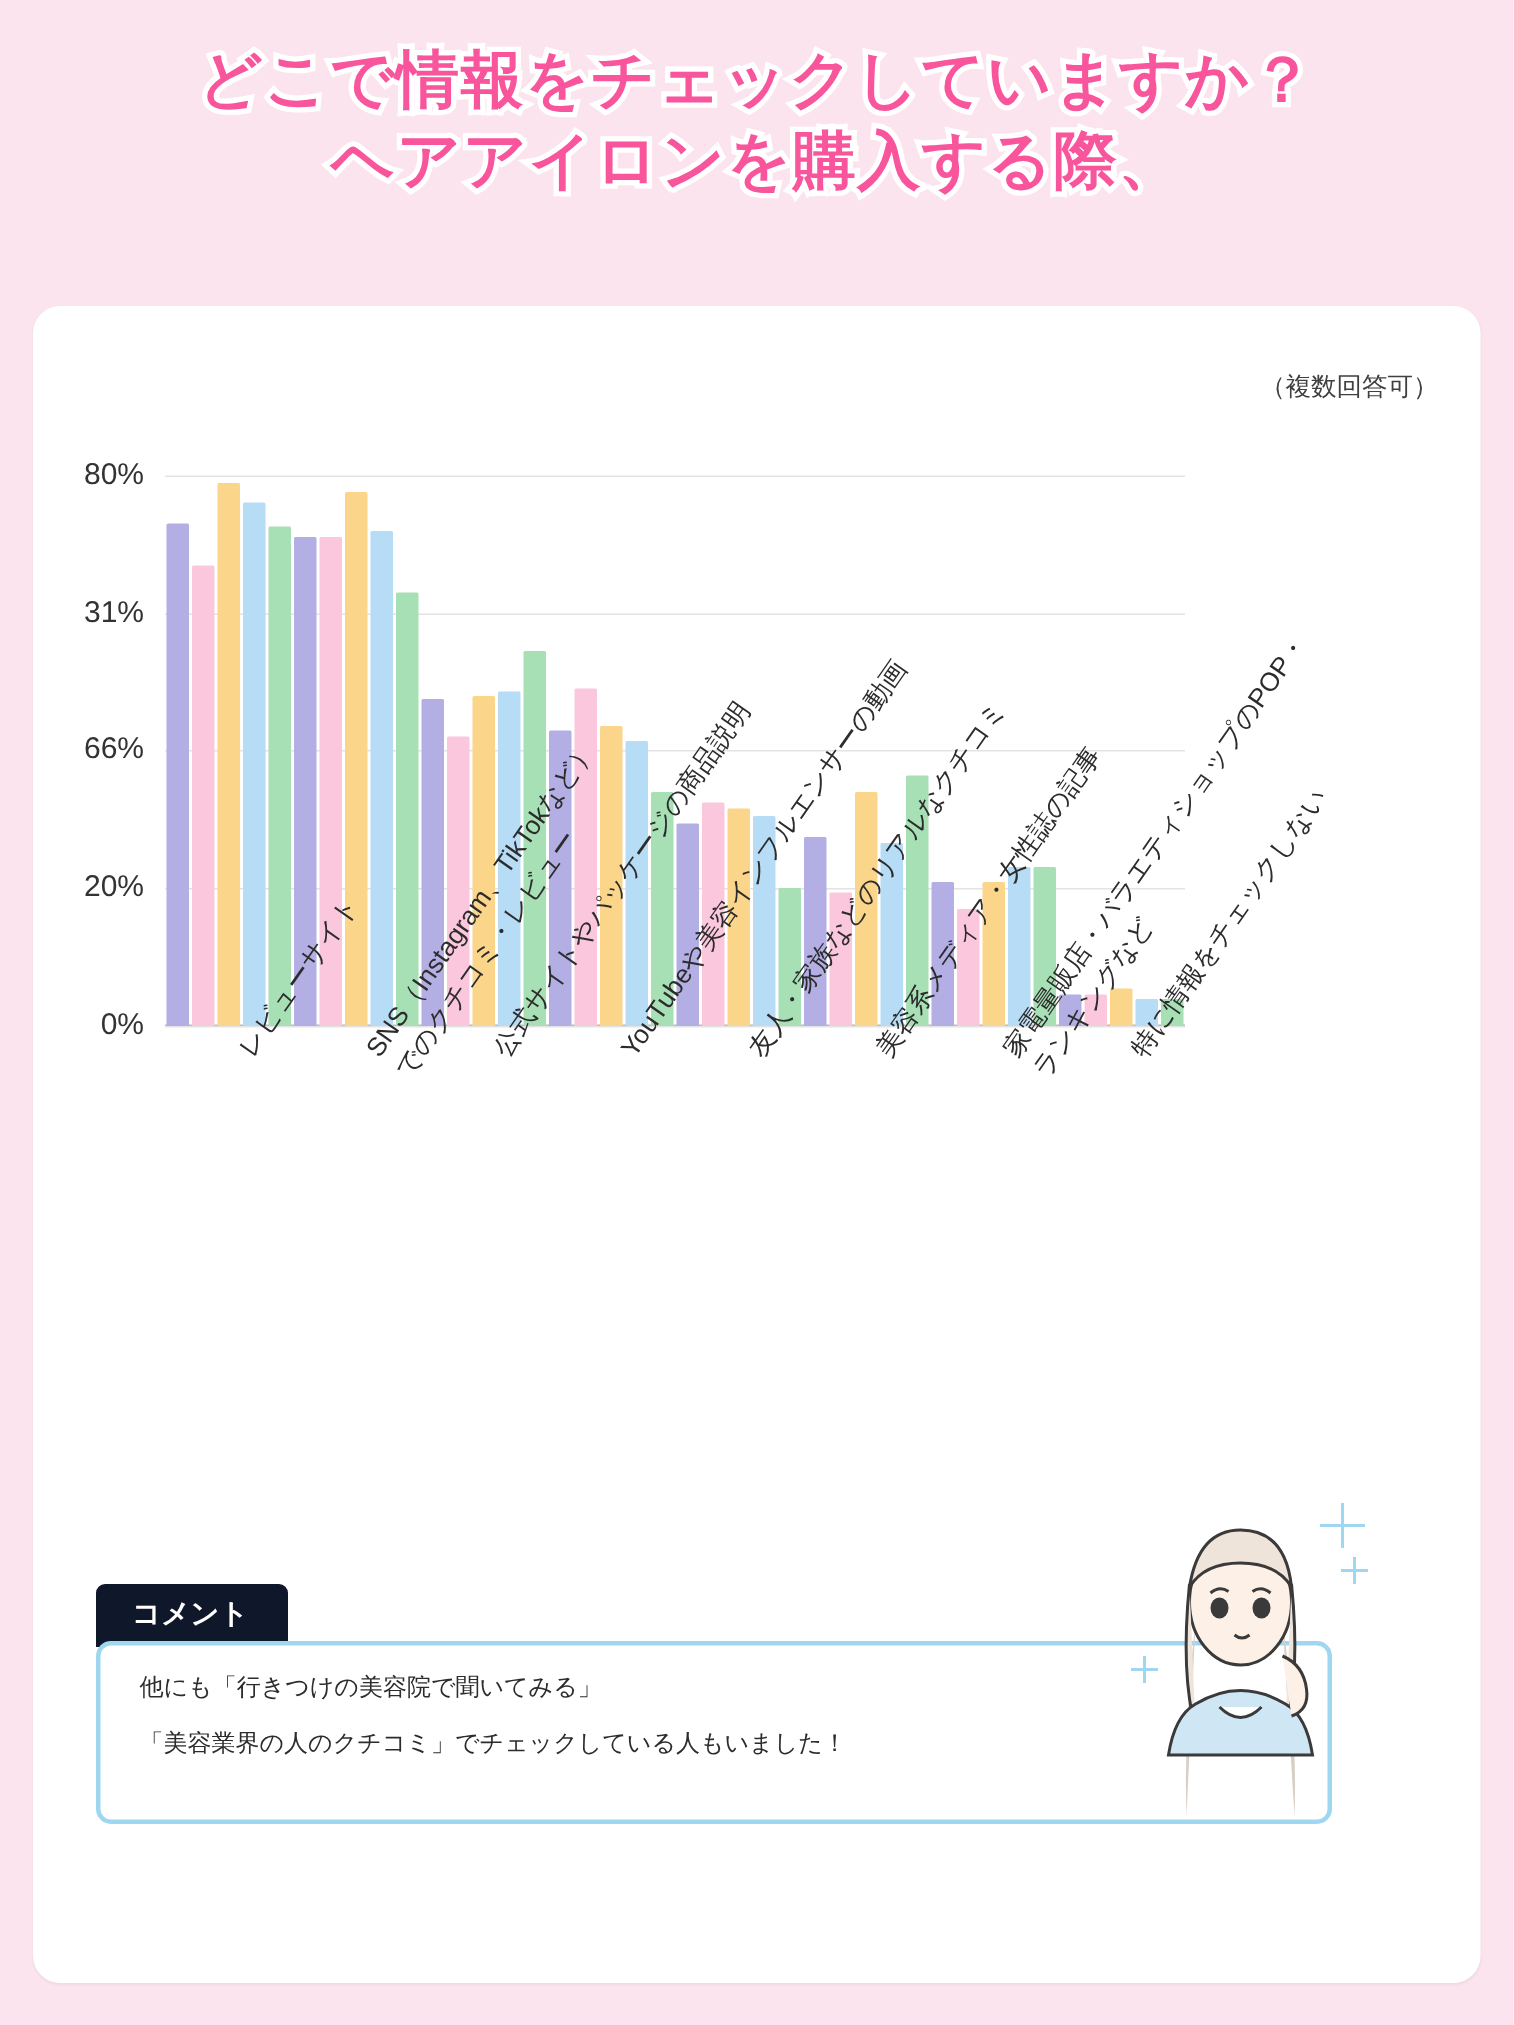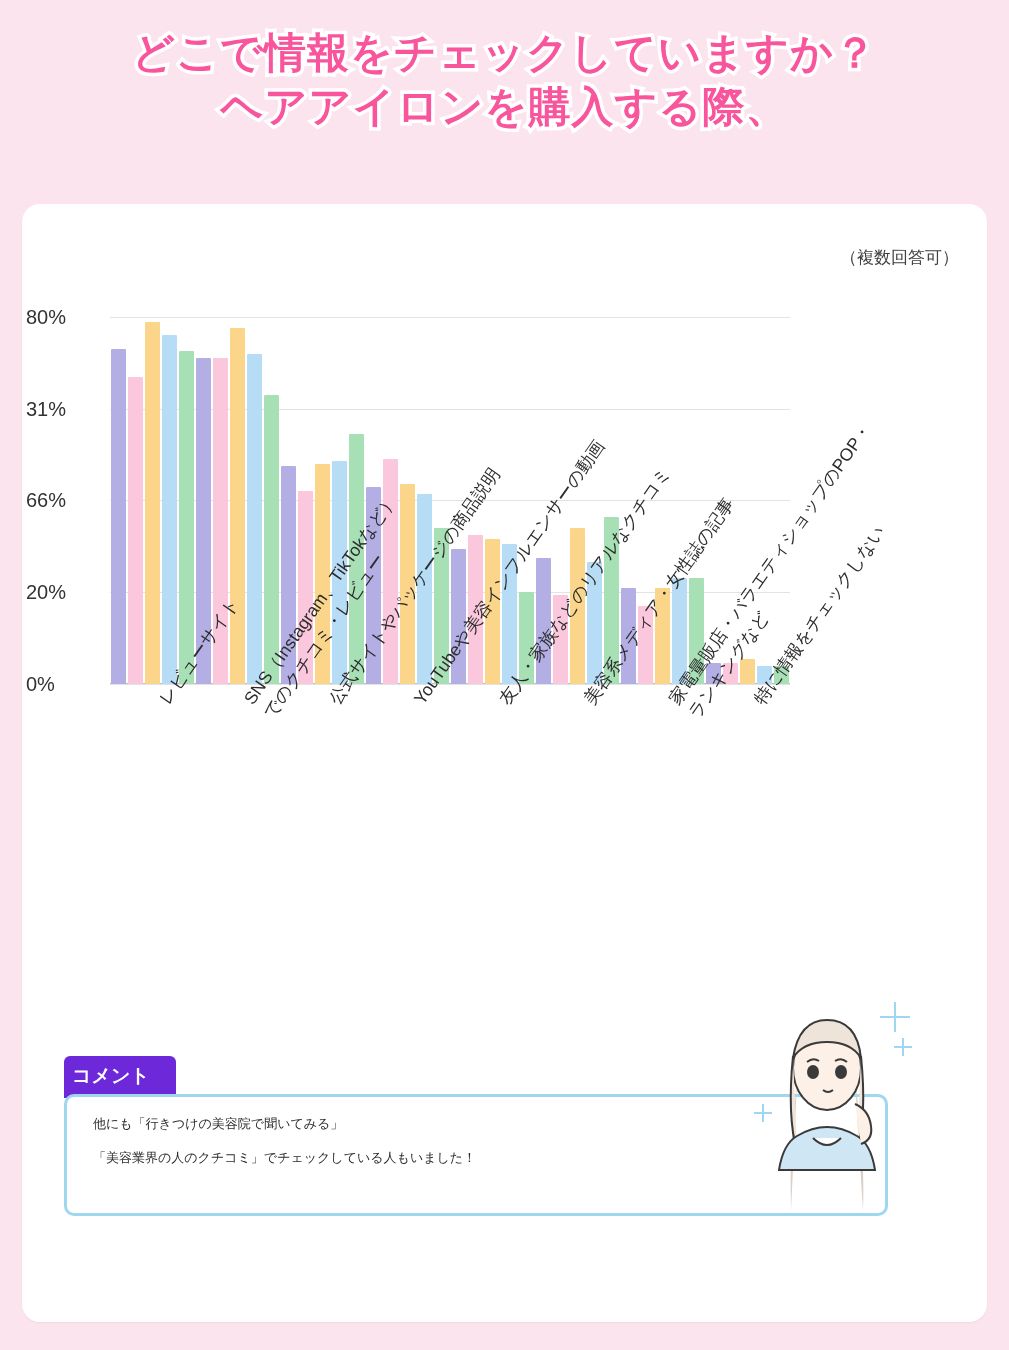--- a/index.html
+++ b/index.html
@@ -61,21 +61,21 @@
     border-top:1px solid #e3e3e3;
   }
   .axis-base{
     position:absolute;left:0;width:100%;bottom:0;
     border-top:1.5px solid #bdbdbd;
   }
   .ylabel{
     position:absolute;right:694px;
     transform:translateY(-50%);
     font-size:20px;color:#333;white-space:nowrap;
-    width:70px;
+    text-align:right;width:70px;
   }
   .groups{
     position:absolute;left:0;top:0;width:100%;height:100%;
     display:flex;
   }
   .group{
     flex:1;
     display:flex;
     align-items:flex-end;
     justify-content:center;
@@ -97,37 +97,37 @@
     font-size:17.5px;
     color:#2c2c2c;
     white-space:nowrap;
     line-height:1.35;
     font-weight:500;
   }
   .xlab span{display:block;}
   
   .comment-tab{
     position:absolute;left:42px;top:852px;
-    background:#6d28d9;
+    background:#0f172a;
     color:#ffffff;
     font-size:19px;font-weight:bold;
-    padding:7px 26px 9px 8px;
+    padding:7px 26px 9px 24px;
     border-radius:6px 6px 0 0;
   }
   .comment-box{
     position:absolute;left:42px;top:890px;
     width:824px;height:122px;
     border:3px solid #9fd7f0;
     border-radius:10px;
     background:#fff;
     padding:18px 26px;
     box-sizing:border-box;
   }
   .comment-line{
-    font-size:13px;color:#2c2c2c;margin-bottom:16px;font-weight:500;
+    font-size:16px;color:#2c2c2c;margin-bottom:16px;font-weight:500;
   }
   
   .logo{
     position:absolute;right:42px;bottom:26px;
     display:flex;align-items:center;
   }
   .logo-mark{
     width:42px;height:42px;border-radius:50%;
     background:#231f20;margin-right:12px;position:relative;
   }

